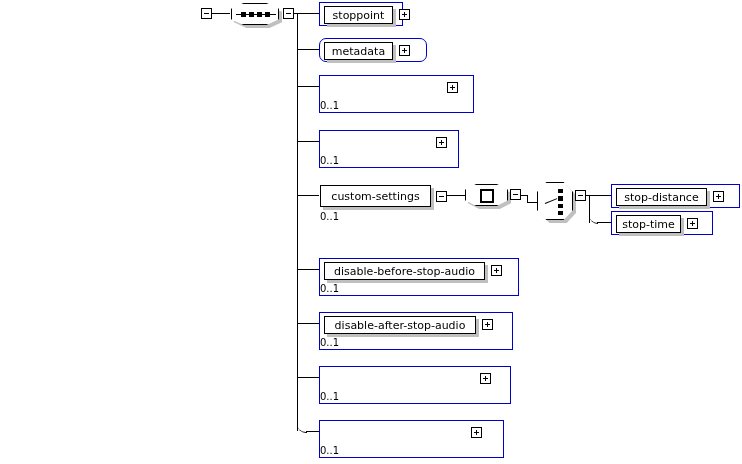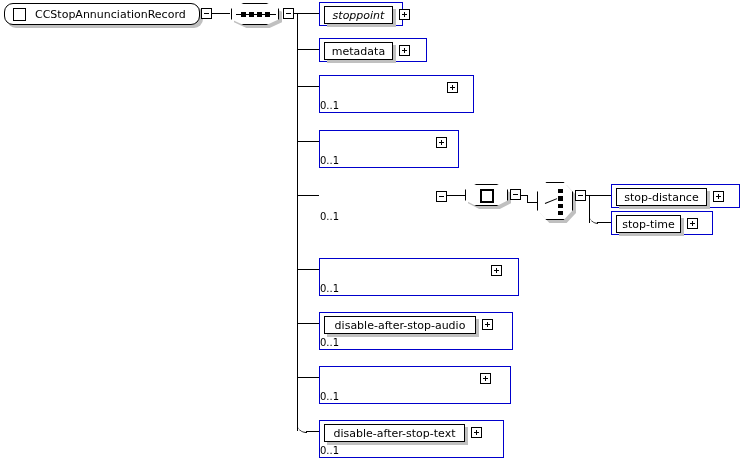--- a/index.html
+++ b/index.html
@@ -197,24 +197,20 @@
     height: 1px;
     background: #000000;
     transform-origin: left center;
   }
 </style>
 </head>
 <body>
 
 <div id="canvas">
 
-  <div class="root-node" style="left:4px; top:3px; width:196px; height:22px;">
-    <span class="sqicon"></span>
-    <span class="rlabel">CCStopAnnunciationRecord</span>
-  </div>
 
   <div class="toggle minus" style="left:201px; top:8px;"></div>
 
   <div class="hline" style="left:212px; top:13px; width:18px;"></div>
 
   <div class="octa-shadow" style="left:234px; top:6px; width:48px; height:22px;"></div>
   <div class="octa" style="left:231px; top:3px; width:48px; height:22px;">
     <div class="seq-rule" style="left:4px; top:10px; width:40px;"></div>
     <div class="seq-dots" style="left:0; top:0; right:0; bottom:0;">
       <i></i>
@@ -227,49 +223,52 @@
   <div class="toggle minus" style="left:283px; top:8px;"></div>
 
   <div class="hline" style="left:294px; top:13px; width:4px;"></div>
 
   <div class="vline" style="left:297px; top:13px; height:418px;"></div>
 
   <div class="elbow" style="left:297px; top:422px; width:10px; height:10px; border-left:none; border-top:none;"></div>
   <div class="hline" style="left:306px; top:431px; width:13px;"></div>
 
   <div class="hline" style="left:297px; top:13px; width:22px;"></div>
-  <div class="enode" style="left:319px; top:2px; width:84px; height:24px;font-style:italic;">
+  <div class="enode" style="left:319px; top:2px; width:84px; height:24px;">
     <div class="namebox" style="width:69px;">
       <span class="nlabel">stoppoint</span>
     </div>
     <div class="toggle plus" style="left:79px; top:6px;"></div>
   </div>
 
   <div class="hline" style="left:297px; top:49px; width:22px;"></div>
-  <div class="enode" style="left:319px; top:38px; width:108px; height:24px;">
+  <div class="enode" style="left:319px; top:38px; width:108px; height:24px;border-radius:7px;">
     <div class="namebox" style="width:69px;">
       <span class="nlabel">metadata</span>
     </div>
     <div class="toggle plus" style="left:79px; top:6px;"></div>
   </div>
 
   <div class="hline" style="left:297px; top:86px; width:22px;"></div>
   <div class="enode" style="left:319px; top:75px; width:155px; height:38px;">
     <div class="toggle plus" style="left:127px; top:6px;"></div>
     <div class="card" style="left:0; right:0; top:25px;">0..1</div>
   </div>
 
   <div class="hline" style="left:297px; top:141px; width:22px;"></div>
   <div class="enode" style="left:319px; top:130px; width:140px; height:38px;">
     <div class="toggle plus" style="left:116px; top:6px;"></div>
     <div class="card" style="left:0; right:0; top:25px;">0..1</div>
   </div>
 
   <div class="hline" style="left:297px; top:195px; width:22px;"></div>
   <div class="enode plain" style="left:319px; top:184px; width:125px; height:38px;">
+    <div class="namebox" style="left:0; top:0; width:111px; height:22px;">
+      <span class="nlabel">custom-settings</span>
+    </div>
     <div class="toggle minus" style="left:116px; top:6px;"></div>
     <div class="card" style="left:0; width:111px; top:27px;">0..1</div>
   </div>
 
   <div class="hline" style="left:447px; top:195px; width:18px;"></div>
 
   <div class="octa-shadow" style="left:468px; top:187px; width:43px; height:22px;"></div>
   <div class="octa" style="left:465px; top:184px; width:43px; height:22px;">
     <div class="grp-square" style="left:14px; top:4px; width:14px; height:14px;"></div>
   </div>
@@ -306,40 +305,40 @@
 
   <div class="enode" style="left:611px; top:211px; width:102px; height:24px;">
     <div class="namebox" style="width:65px;">
       <span class="nlabel">stop-time</span>
     </div>
     <div class="toggle plus" style="left:75px; top:6px;"></div>
   </div>
 
   <div class="hline" style="left:297px; top:269px; width:22px;"></div>
   <div class="enode" style="left:319px; top:258px; width:200px; height:38px;">
+    <div class="namebox" style="width:161px;">
+      <span class="nlabel">disable-before-stop-audio</span>
+    </div>
     <div class="toggle plus" style="left:171px; top:6px;"></div>
     <div class="card" style="left:0; right:0; top:25px;">0..1</div>
   </div>
 
   <div class="hline" style="left:297px; top:323px; width:22px;"></div>
   <div class="enode" style="left:319px; top:312px; width:194px; height:38px;">
     <div class="namebox" style="width:152px;">
       <span class="nlabel">disable-after-stop-audio</span>
     </div>
     <div class="toggle plus" style="left:162px; top:6px;"></div>
     <div class="card" style="left:0; right:0; top:25px;">0..1</div>
   </div>
 
   <div class="hline" style="left:297px; top:377px; width:22px;"></div>
   <div class="enode" style="left:319px; top:366px; width:192px; height:38px;">
     <div class="toggle plus" style="left:160px; top:6px;"></div>
     <div class="card" style="left:0; right:0; top:25px;">0..1</div>
   </div>
 
   <div class="enode" style="left:319px; top:420px; width:185px; height:38px;">
-    <div class="namebox" style="width:141px;">
-      <span class="nlabel">disable-after-stop-text</span>
-    </div>
     <div class="toggle plus" style="left:151px; top:6px;"></div>
     <div class="card" style="left:0; right:0; top:25px;">0..1</div>
   </div>
 
 </div>
 
 </body></html>

